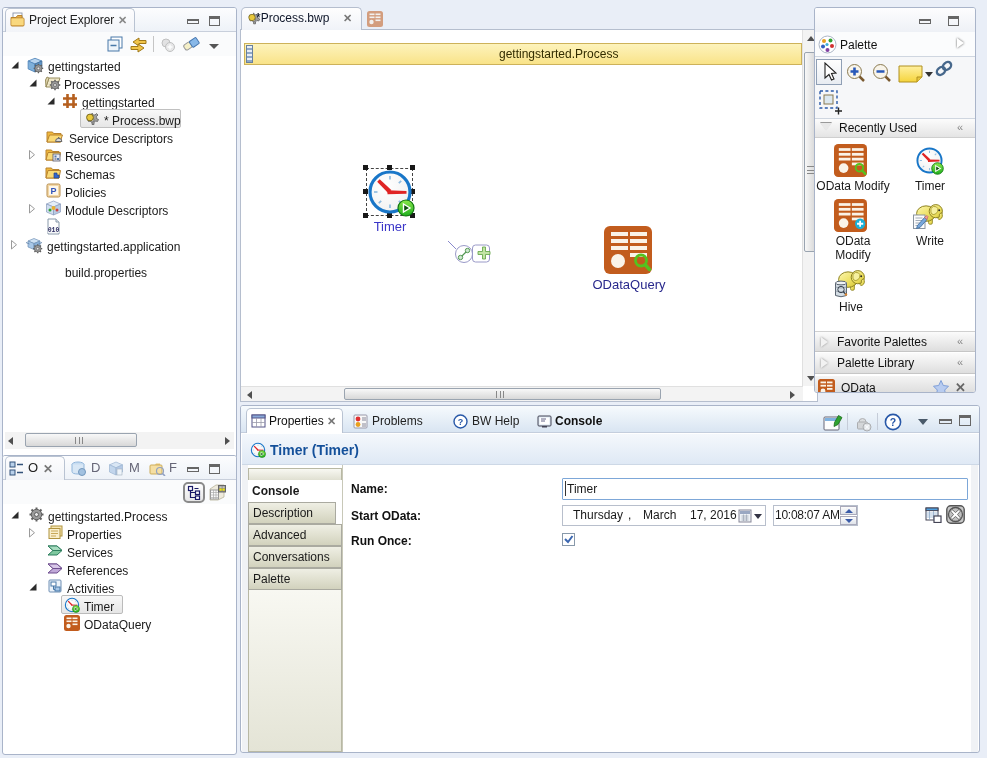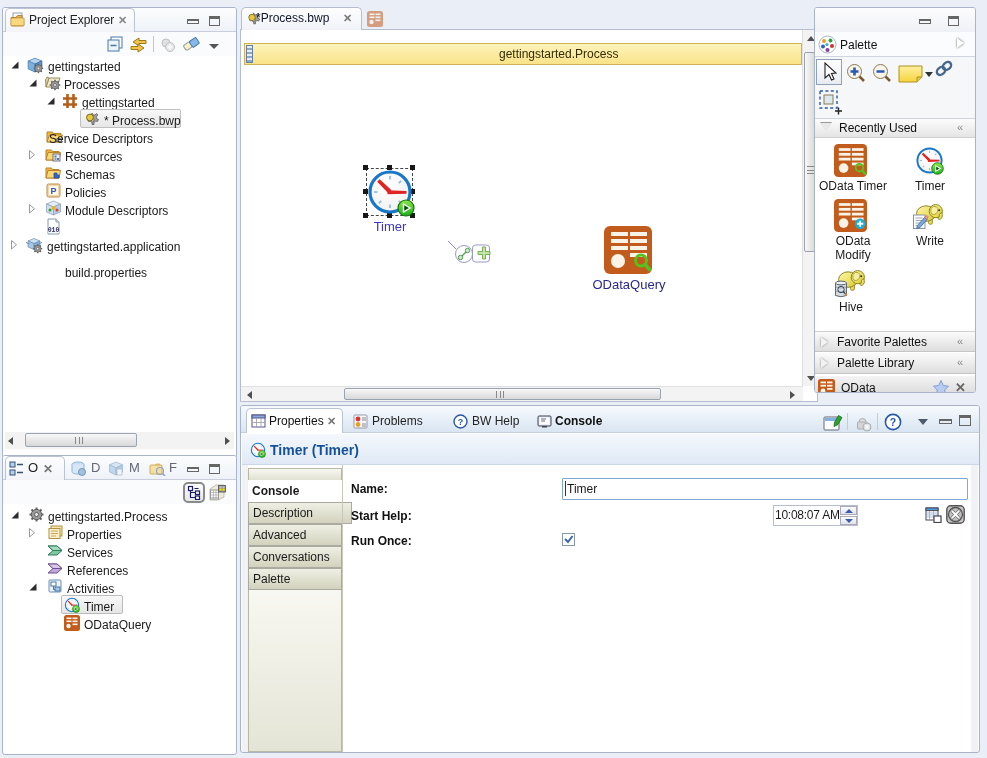--- a/index.html
+++ b/index.html
@@ -200,21 +200,21 @@
       </svg>
     <div class="abs" style="left:101px;top:2px;">* Process.bwp</div>
   </div>
   <div class="row" style="left:0;top:120px;">
     <svg class="ico" style="left:43px;top:0" width="18" height="17">
       <path d="M1 4 h5.5 l1 1.5 H15 V14 H1 z" fill="#f0b83c" stroke="#b9832f"></path>
       <path d="M1 14 L3.5 7 H16.5 L14 14 z" fill="#fad975" stroke="#b9832f"></path>
       <path d="M9.5 13.5 a3.2 3.2 0 0 1 6.4 0 z" fill="#d8d8d8" stroke="#666"></path>
       <line x1="12.7" y1="9" x2="12.7" y2="10.5" stroke="#666" stroke-width="1.2"></line>
     </svg>
-    <div class="abs" style="left:46px;top:2px;">Service Descriptors</div>
+    <div class="abs" style="left:66px;top:2px;">Service Descriptors</div>
   </div>
   <div class="row" style="left:0;top:138px;">
     <svg class="ico" style="left:25px;top:3px" width="9" height="12">
         <path d="M1.5 1.5 L6.5 5.75 L1.5 10 Z" fill="#fdfdfd" stroke="#9a9a9a"></path>
       </svg>
     <svg class="ico" style="left:42px;top:0" width="18" height="17">
       <path d="M1 4 h5.5 l1 1.5 H14 V14 H1 z" fill="#f0b83c" stroke="#b9832f"></path>
       <path d="M1 14 L3 6.5 H15.5 L14 14 z" fill="#fad975" stroke="#b9832f"></path>
       <rect x="8" y="8" width="7" height="7" fill="#e8ecf4" stroke="#556" stroke-width=".8"></rect>
       <rect x="9.5" y="9.5" width="2" height="2" fill="#5577aa"></rect>
@@ -541,21 +541,21 @@
   </svg>
 
   <div class="abs" style="left:0;top:111px;width:160px;height:19px;background:linear-gradient(#fcfcfc,#e4e4e4);border-bottom:1px solid #cfcfcf;"></div>
   <div class="abs" style="left:5px;top:115px;width:0;height:0;border-left:6px solid transparent;border-right:6px solid transparent;border-top:8px solid #e8e8e8;filter:drop-shadow(0 -1px 0 #999);"></div>
   <div class="abs" style="left:24px;top:113px;color:#111;">Recently Used</div>
   <div class="abs" style="left:142px;top:113px;color:#888;font-size:11px;">«</div>
 
   <svg class="ico" style="left:19px;top:136px" width="33" height="33">
       <use href="#odataq" transform="scale(.6875)"></use>
     </svg>
-  <div class="abs" style="left:0px;top:171px;width:76px;text-align:center;font-size:12px">OData Timer</div>
+  <div class="abs" style="left:0px;top:171px;width:76px;text-align:center;font-size:12px">OData Modify</div>
   <svg class="ico" style="left:100px;top:138px" width="29" height="29">
       <use href="#clock" transform="scale(.604)"></use>
       <svg x="16" y="16" width="13" height="13" viewBox="0 0 18 18">
         <use href="#play"></use>
       </svg>
     </svg>
   <div class="abs" style="left:85px;top:171px;width:60px;text-align:center;font-size:12px">Timer</div>
   <svg class="ico" style="left:19px;top:191px" width="33" height="33">
       <use href="#odatam" transform="scale(.6875)"></use>
     </svg>
@@ -665,31 +665,43 @@
       <use href="#clock" transform="scale(.334)"></use>
       <svg x="8" y="8" width="8" height="8" viewBox="0 0 18 18">
         <use href="#play"></use>
       </svg>
     </svg>
   <div class="abs" style="left:29px;top:36px;color:#14509a;font-weight:bold;font-size:14px;">Timer (Timer)</div>
 
   <div class="abs" style="left:1px;top:59px;width:6px;height:288px;background:#f0f2f5;"></div>
   <div class="abs" style="left:7px;top:62px;width:94px;height:12px;background:linear-gradient(#f8f8f2,#e0e0d2);border:1px solid #b8b8a4;border-bottom:none;"></div>
   <div class="abs" style="left:7px;top:74px;width:95px;height:22px;background:#fff;font-weight:bold;line-height:22px;padding-left:4px;">Console</div>
-  <div class="abs" style="left:7px;top:96px;width:104px;height:22px;background:linear-gradient(#efefe4,#d2d2bd);border:1px solid #aaaaa0;line-height:20px;padding-left:4px;">Description</div>
+  <div class="abs" style="left:7px;top:96px;width:88px;height:22px;background:linear-gradient(#efefe4,#d2d2bd);border:1px solid #aaaaa0;line-height:20px;padding-left:4px;">Description</div>
   <div class="abs" style="left:7px;top:118px;width:94px;height:22px;background:linear-gradient(#efefe4,#d2d2bd);border:1px solid #aaaaa0;line-height:20px;padding-left:4px;">Advanced</div>
   <div class="abs" style="left:7px;top:140px;width:94px;height:22px;background:linear-gradient(#efefe4,#d2d2bd);border:1px solid #aaaaa0;line-height:20px;padding-left:4px;">Conversations</div>
   <div class="abs" style="left:7px;top:162px;width:94px;height:22px;background:linear-gradient(#efefe4,#d2d2bd);border:1px solid #aaaaa0;line-height:20px;padding-left:4px;">Palette</div>
   <div class="abs" style="left:7px;top:184px;width:94px;height:162px;background:linear-gradient(#f8f8f2,#e4e4d6);border:1px solid #b8b8a4;border-top:none;"></div>
   <div class="abs" style="left:101px;top:59px;width:1px;height:288px;background:#c8c8b8;"></div>
 
   <div class="abs" style="left:110px;top:76px;font-weight:bold;color:#111;">Name:</div>
   <div class="abs" style="left:321px;top:72px;width:406px;height:22px;background:#fff;border:1px solid #7da7d8;border-radius:1px;line-height:20px;padding-left:4px;">Timer</div>
   <div class="abs" style="left:324px;top:75px;width:1px;height:15px;background:#333;"></div>
-  <div class="abs" style="left:110px;top:103px;font-weight:bold;color:#111;">Start Help:</div>
+  <div class="abs" style="left:110px;top:103px;font-weight:bold;color:#111;">Start OData:</div>
+  <div class="abs" style="left:321px;top:99px;width:204px;height:21px;background:#fff;border:1px solid #b8bfcc;white-space:nowrap;">
+    <span style="position:absolute;left:10px;top:2px;">Thursday</span>
+    <span style="position:absolute;left:65px;top:2px;">,</span>
+    <span style="position:absolute;left:80px;top:2px;">March</span>
+    <span style="position:absolute;left:127px;top:2px;">17, 2016</span>
+    <svg class="ico" style="left:175px;top:3px" width="14" height="14">
+      <rect x="1" y="1" width="12" height="12" fill="#eef2f6" stroke="#889"></rect>
+      <rect x="2" y="2" width="10" height="3" fill="#9aa8c2"></rect>
+      <path d="M3.5 7 h7 M3.5 9 h7 M3.5 11 h7 M5.5 5.5 v6.5 M8.5 5.5 v6.5" stroke="#a8b0bc" stroke-width=".9"></path>
+    </svg>
+    <div class="abs" style="left:191px;top:8px;width:0;height:0;border-left:4.5px solid transparent;border-right:4.5px solid transparent;border-top:5.5px solid #334;"></div>
+  </div>
   <div class="abs" style="left:532px;top:99px;width:85px;height:21px;background:#fff;border:1px solid #b8bfcc;white-space:nowrap;">
     <span style="position:absolute;left:1px;top:2px;letter-spacing:-0.25px;">10:08:07 AM</span>
     <div class="abs" style="left:66px;top:0;width:17px;height:19px;">
       <div class="abs" style="left:0;top:0;width:17px;height:9px;background:linear-gradient(#fcfcfc,#dfe3ea);border:1px solid #aab;">
         <div class="abs" style="left:4px;top:2px;width:0;height:0;border-left:4px solid transparent;border-right:4px solid transparent;border-bottom:4.5px solid #3a5ba8;"></div>
       </div>
       <div class="abs" style="left:0;top:10px;width:17px;height:9px;background:linear-gradient(#fcfcfc,#dfe3ea);border:1px solid #aab;">
         <div class="abs" style="left:4px;top:2px;width:0;height:0;border-left:4px solid transparent;border-right:4px solid transparent;border-top:4.5px solid #3a5ba8;"></div>
       </div>
     </div>

